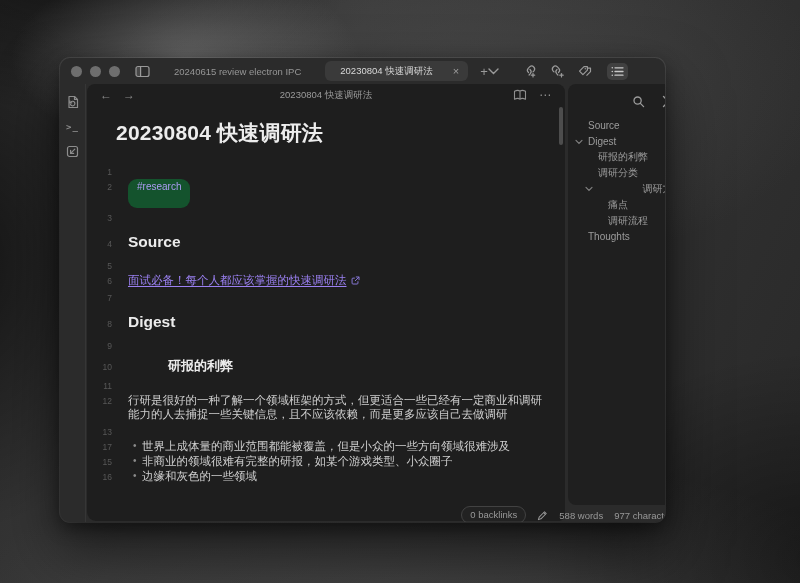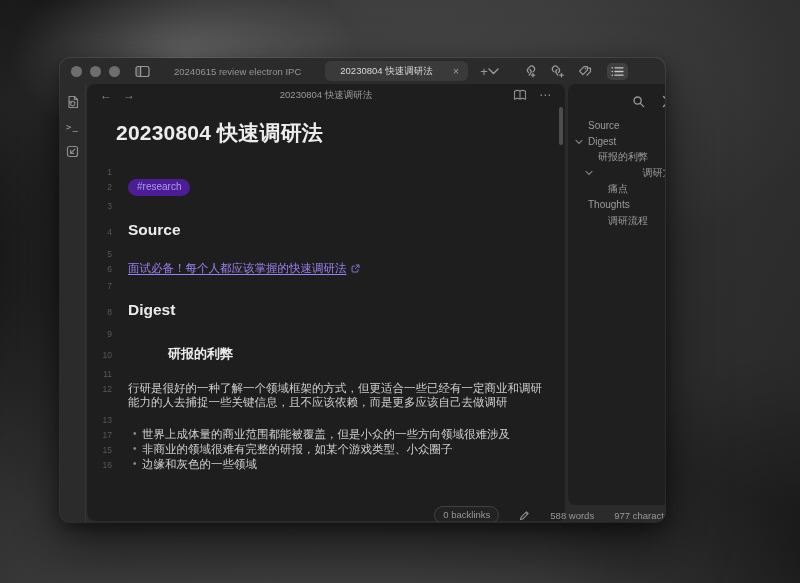--- a/index.html
+++ b/index.html
@@ -68,40 +68,40 @@
   .row { display:flex; align-items:baseline; }
   .gutter { flex:none; width:41px; text-align:right; padding-right:16px; font-size:8.5px; color:#585858; }
   .content { flex:1; padding-right:12px; color:#cfcfcf; min-height:13.5px; }
   .row.h2 { margin:7px 0 4px; }
   .row.h2 .content { font-size:15.5px; line-height:19px; font-weight:700; color:#ececec; }
   .row.h3 { margin:5px 0 2px;gap:40px; }
   .row.h3 .content { font-size:13px; line-height:16px; font-weight:700; color:#ececec; }
   .content.bullet { padding-left:14px; position:relative; }
   .content.bullet::before { content:"•"; position:absolute; left:5px; top:0; color:#8a8a8a; font-size:10px; }
   .tagpill {
-    display:inline-block; font-size:10px; line-height:1; padding:3px 9px 4px;
-    border-radius:9px; background:#4c1d95; color:#ab9cf2;
+    display:inline-block; font-size:10px; line-height:1; padding:3px 9px 16px;
+    border-radius:9px; background:#14532d; color:#ab9cf2;
   }
   .mdlink { color:#9b80f2; text-decoration:underline; text-underline-offset:2px; cursor:pointer;margin-top:18px; }
   .extlink { display:inline-block; vertical-align:-1px; margin-left:4px; color:#8878d8; }
 
   
   .sidebar-card {
     position:absolute; left:508px; top:26px; width:169px; height:421px;
     background:#1f1f1f; border-radius:8px; overflow:hidden;
   }
   .side-head { height:26px; display:flex; justify-content:center; align-items:center; gap:16px; padding-top:8px; color:#9a9a9a; }
   .o-tree { margin-top:8px; font-size:10px; color:#9c9c9c; }
   .o-item { position:relative; height:15.8px; display:flex; align-items:center; white-space:nowrap; cursor:default; }
   .o-chev { position:absolute; color:#7f7f7f; }
 
   
   .statusbar {
     position:absolute; right:-12px; top:448px; height:18px;
-    display:flex; align-items:center; gap:20px;
+    display:flex; align-items:center; gap:11px;
     font-size:9.5px; color:#989898; white-space:nowrap;
   }
   .chip { border:1px solid #424242; border-radius:9px; padding:2px 8px 3px; background:rgba(255,255,255,.02); }
 </style>
 </head>
 <body>
 
 <div class="window">
 
   <div class="titlebar">
@@ -334,43 +334,47 @@
             </svg>
     </span>
     <span>Digest</span>
   </div>
 
   <div class="o-item" style="padding-left: 30px;">
 
     <span>研报的利弊</span>
   </div>
 
+  <div class="o-item" style="padding-left: 30px;">
+
+    <span>调研分类</span>
+  </div>
 
   <div class="o-item" style="padding-left: 30px; justify-content: center;">
     <span class="o-chev" style="left: 17px;">
       <svg width="8" height="6" viewBox="0 0 8 6" fill="none" stroke="currentColor" stroke-width="1.2" stroke-linecap="round">
               <polyline points="1,1.3 4,4.3 7,1.3"></polyline>
             </svg>
     </span>
     <span>调研方法论</span>
   </div>
 
   <div class="o-item" style="padding-left: 40px;">
 
     <span>痛点</span>
   </div>
 
+  <div class="o-item" style="padding-left: 40px;">
+
+    <span>调研流程</span>
+  </div>
+
   <div class="o-item" style="padding-left: 20px;">
 
     <span>Thoughts</span>
-  </div>
-
-  <div class="o-item" style="padding-left: 40px;">
-
-    <span>调研流程</span>
   </div>
 </div>
   </div>
 
   <div class="statusbar">
     <span class="chip">0 backlinks</span>
     <span>
       <svg width="11" height="11" viewBox="0 0 12 12" fill="none" stroke="currentColor" stroke-width="1.1" stroke-linejoin="round">
         <path d="M1.5 10.5l.9-2.8 5.8-5.8 1.9 1.9-5.8 5.8z"></path>
           <path d="M7.3 2.8l1.9 1.9"></path>

